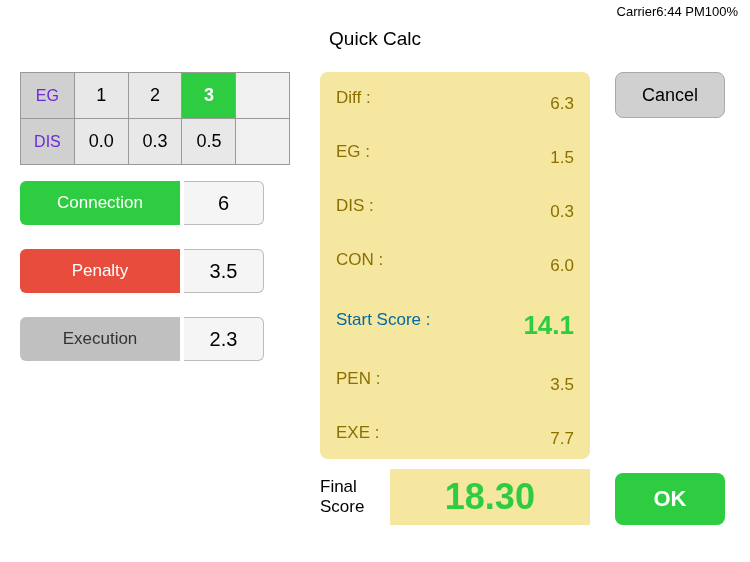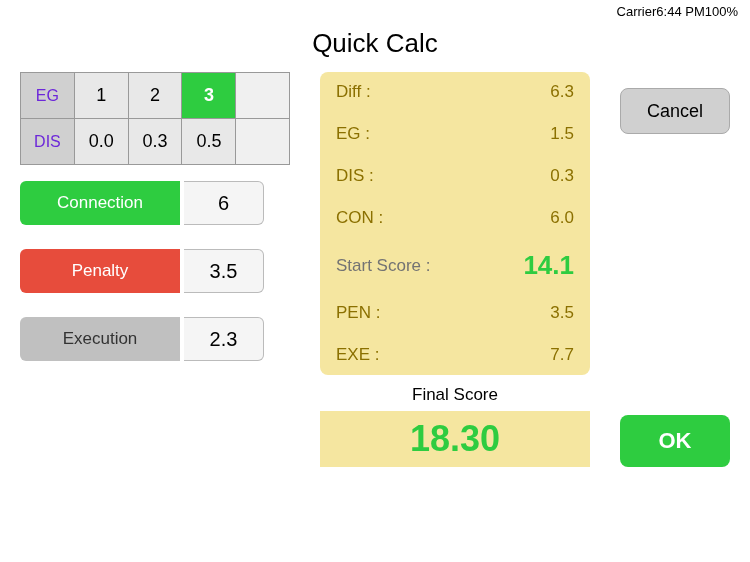--- a/index.html
+++ b/index.html
@@ -19,23 +19,23 @@
       align-items: center;
       padding: 4px 12px;
       font-size: 13px;
       font-weight: 500;
       height: 22px;
     }
 
     
     .page-title {
       text-align: center;
-      font-size: 26px;
+      font-size: 19px;
       font-weight: 400;
-      padding: 6px 0 13px 0;
+      padding: 6px 0 22px 0;
       color: #000;
     }
 
     
     .main-content {
       display: flex;
       flex-direction: row;
       padding: 0 20px;
       gap: 20px;
     }
@@ -136,36 +136,37 @@
     }
 
     .breakdown-label {
       font-size: 17px;
       color: #8b7000;
     }
 
     .breakdown-value {
       font-size: 17px;
       color: #8b7000;
+      margin-top: 12px;
     }
 
     .breakdown-row.start-score .breakdown-label {
-      color: #737373;
+      color: #0369a1;
       font-size: 17px;
     }
     .breakdown-row.start-score .breakdown-value {
       color: #2ecc40;
       font-size: 26px;
       font-weight: bold;
     }
 
     
     .final-score-section {
       display: flex;
-      flex-direction: column;
+      flex-direction: row;
       align-items: center;
       margin-top: 6px;
       gap: 6px;
     }
 
     .final-score-label {
       font-size: 17px;
       color: #000;
       font-weight: 500;
     }
@@ -186,22 +187,21 @@
       color: #2ecc40;
     }
 
     
     .right-panel {
       display: flex;
       flex-direction: column;
       gap: 12px;
       width: 120px;
       padding-top: 0;
-      align-items: flex-end;
-      margin-top: 16px;
+      align-items: center;
     }
 
     .cancel-button {
       background: #d0d0d0;
       border: 1px solid #aaa;
       border-radius: 8px;
       width: 110px;
       height: 46px;
       font-size: 18px;
       color: #000;

